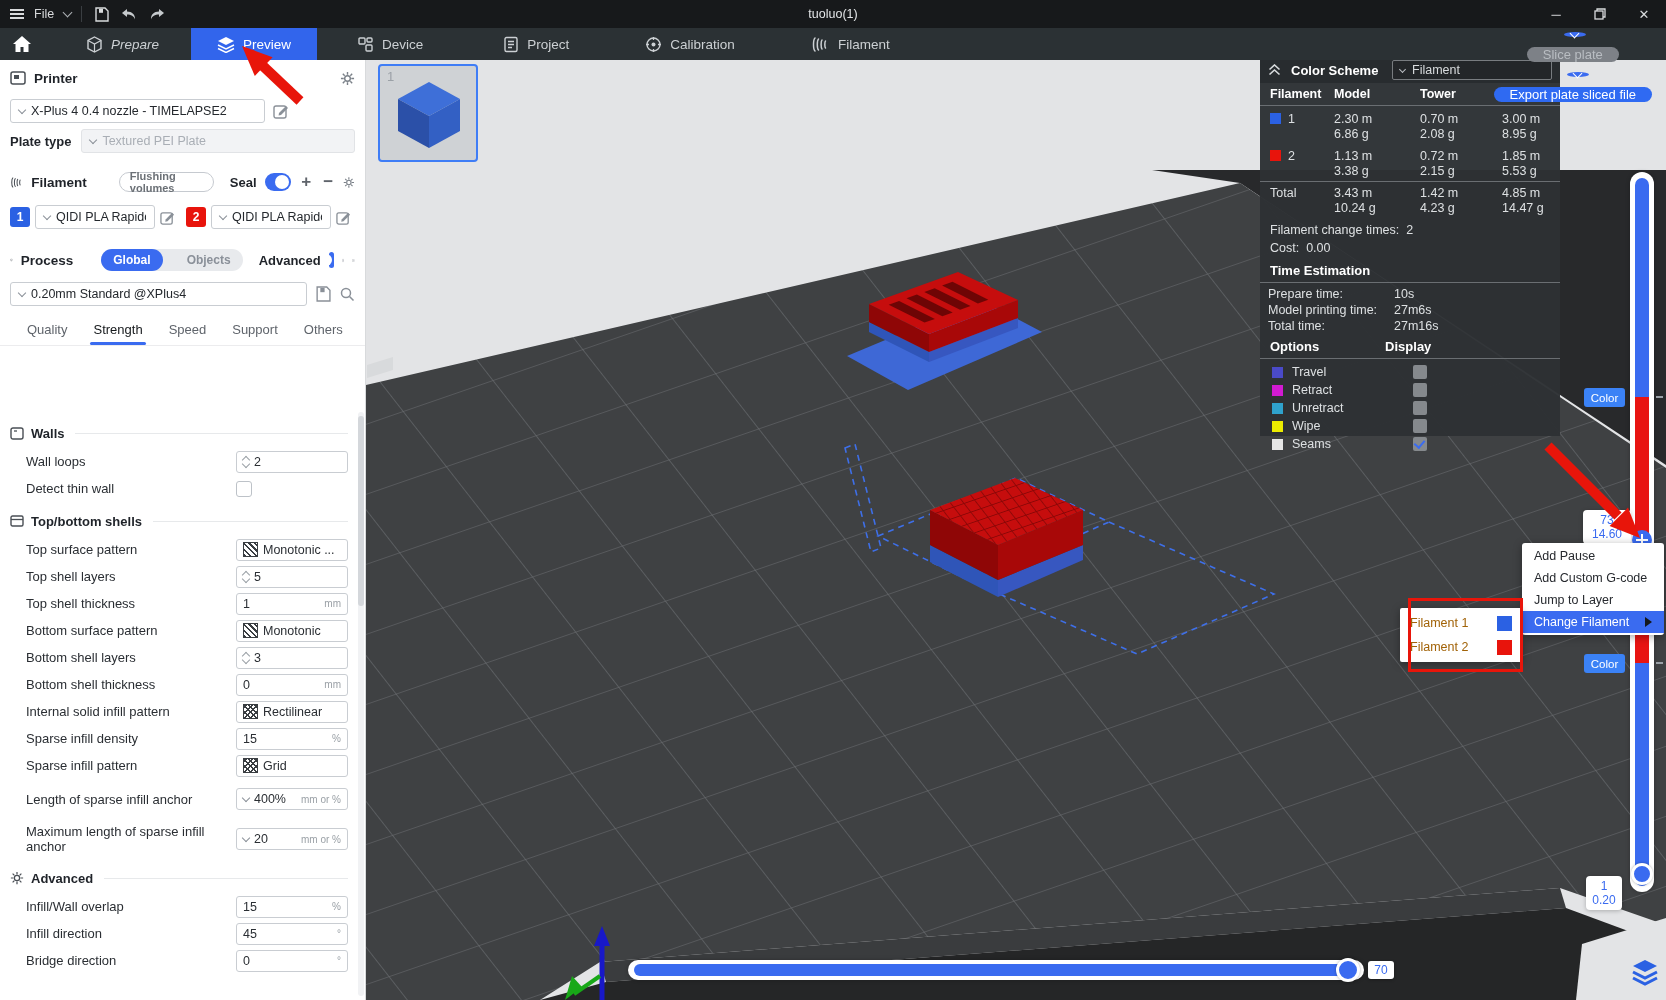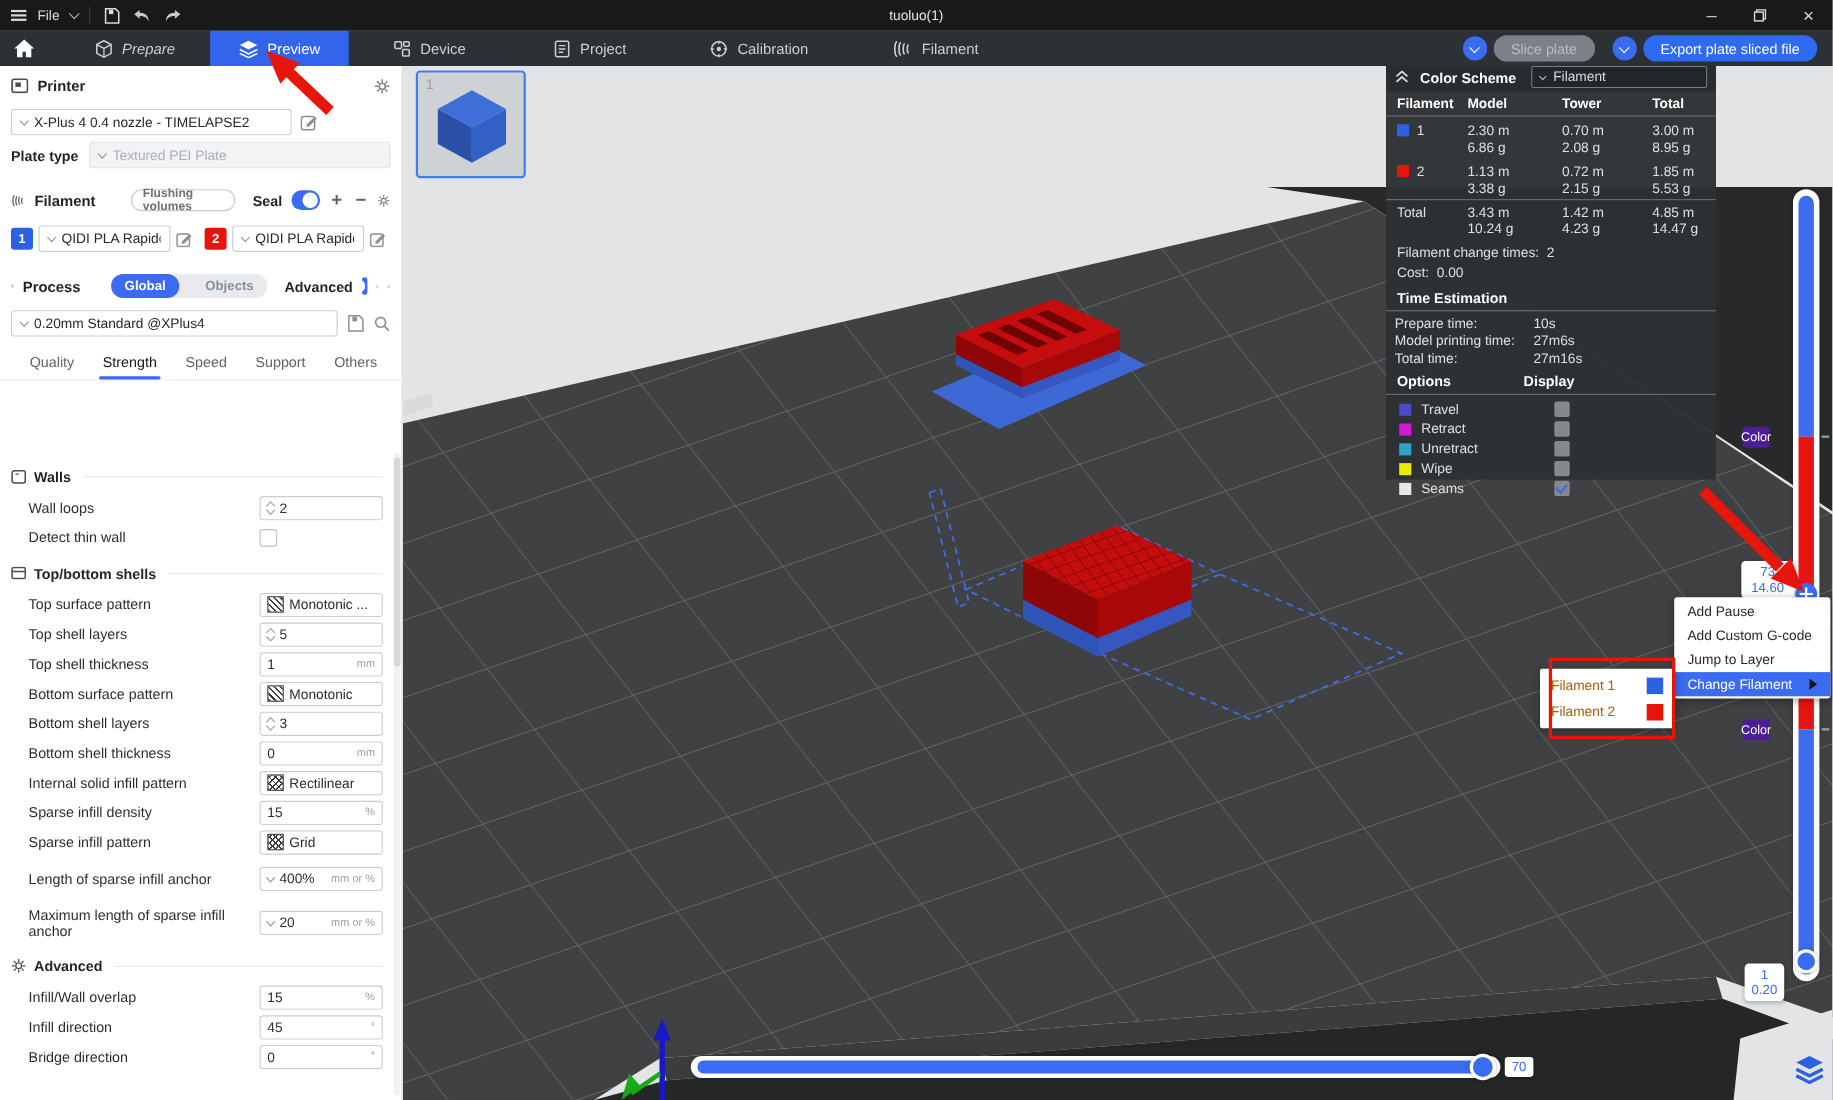--- a/index.html
+++ b/index.html
@@ -18,21 +18,21 @@
   #tb-title{ position:absolute; left:0; right:0; text-align:center; font-size:12.5px; color:#e4e6e8; pointer-events:none;}
   .win-btns{ position:absolute; right:0; top:0; height:28px; display:flex; align-items:center; gap:0;}
   .win-btn{ width:44px; height:28px; display:flex; align-items:center; justify-content:center; color:#d9dbdd; font-size:13px;}
 
   
   #tabbar{ position:absolute; left:0; top:28px; width:1666px; height:32px; background:#2b3134; display:flex; align-items:center; z-index:30;}
   .home-btn{ width:44px; height:32px; display:flex; align-items:center; justify-content:center;}
   .mtab{ height:32px; display:flex; align-items:center; gap:8px; padding:0 26px; color:#ccd0d3; font-size:13.5px;}
   .mtab.active{ background:#3265ec; color:#fff;}
   .mtab svg{ display:block;}
-  #tab-actions{ position:absolute; right:14px; top:32px; height:24px; display:flex; align-items:center; gap:10px;}
+  #tab-actions{ position:absolute; right:14px; top:32px; height:24px; display:flex; align-items:center; gap:10px;flex-direction:column;}
   .drop-circle{ width:22px; height:22px; border-radius:50%; background:#3a6bf0; display:flex; align-items:center; justify-content:center;}
   .drop-circle .chev{ border-color:#fff; margin-top:-2px;}
   .pill-btn{ height:24px; border-radius:12px; padding:0 16px; font-size:13px; display:flex; align-items:center;}
   .pill-disabled{ background:#7d8187; color:#b9bdc2;}
   .pill-primary{ background:#2f6af2; color:#fff;}
 
   
   #leftpanel{ position:absolute; left:0; top:60px; width:366px; height:940px; background:#fff; border-right:1px solid #d8dadc; z-index:20; color:#2a2e33;}
   .lp-h{ display:flex; align-items:center; gap:8px; padding:0 10px; height:26px; font-size:13.5px; font-weight:bold; color:#1f2329;}
   .lp-h .spacer{flex:1;}
@@ -95,21 +95,21 @@
   .time-row{ display:flex; padding:1px 8px;}
   .time-row .tl{ width:126px;}
   .opt-head{ display:flex; padding:5px 10px 4px; font-weight:bold; color:#fff; font-size:13px; border-bottom:1px solid #6a6e72;}
   .opt-head .dl{ margin-left:66px;}
   .opt-row{ display:flex; align-items:center; height:18px; padding-left:12px; position:relative;}
   .opt-row .sw{ margin-right:9px;}
   .opt-cb{ position:absolute; left:153px; width:14px; height:14px; background:#85898d; border-radius:2px;}
   .opt-cb.checked::after{ content:""; position:absolute; left:3px; top:1px; width:5px; height:8px; border-right:2px solid #3a6bf0; border-bottom:2px solid #3a6bf0; transform:rotate(40deg);}
   #vtrack{ position:absolute; left:1px; top:0; width:24px; height:720px; background:#fff; border-radius:12px; box-shadow:0 0 4px rgba(0,0,0,.25);}
   .vseg{ position:absolute; left:6px; width:14px;}
-  .vbadge{ position:absolute; width:25px; height:19px; background:#4c1d95; border-radius:3px; color:#fff; font-size:11.5px; display:flex; align-items:center; justify-content:center; z-index:7;}
+  .vbadge{ position:absolute; width:41px; height:19px; background:#3b82f6; border-radius:3px; color:#fff; font-size:11.5px; display:flex; align-items:center; justify-content:center; z-index:7;}
   .vtick{ position:absolute; width:7px; height:2px; background:#9aa0a6;}
   .vhandle-top{ position:absolute; width:20px; height:20px; border-radius:50%; background:#3a6bf0; z-index:8;}
   .vhandle-top::before,.vhandle-top::after{ content:""; position:absolute; background:#fff;}
   .vhandle-top::before{ left:4px; top:9px; width:12px; height:2px;}
   .vhandle-top::after{ left:9px; top:4px; width:2px; height:12px;}
   .vhandle-bot{ position:absolute; width:22px; height:22px; border-radius:50%; background:#3a6bf0; border:3px solid #fff; box-shadow:0 0 3px rgba(0,0,0,.3); z-index:8;}
   .tip{ position:absolute; background:#fff; border-radius:4px; box-shadow:0 1px 4px rgba(0,0,0,.25); color:#3a6bf0; text-align:center; font-size:12px; line-height:14px; padding:3px 6px; z-index:7;}
 
   
   #hslider{ position:absolute; left:628px; top:960px; width:736px; height:20px; background:#fff; border-radius:10px; box-shadow:0 0 4px rgba(0,0,0,.25); z-index:6;}

